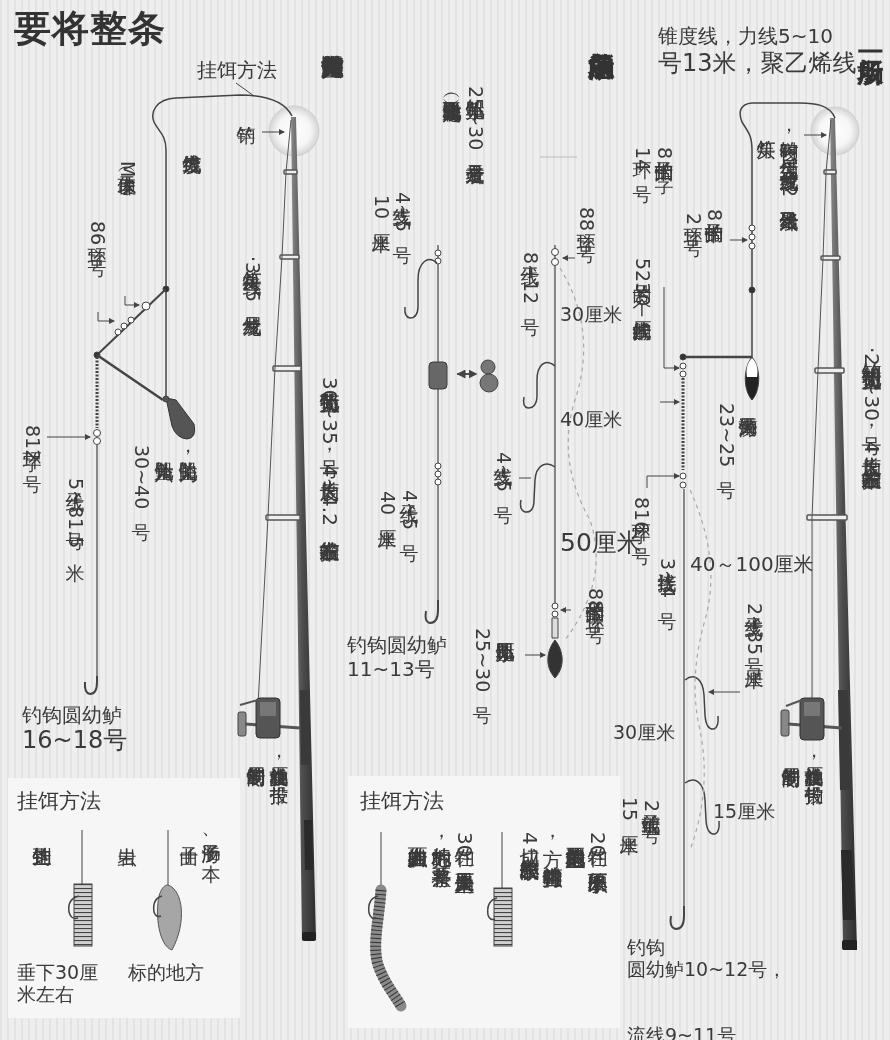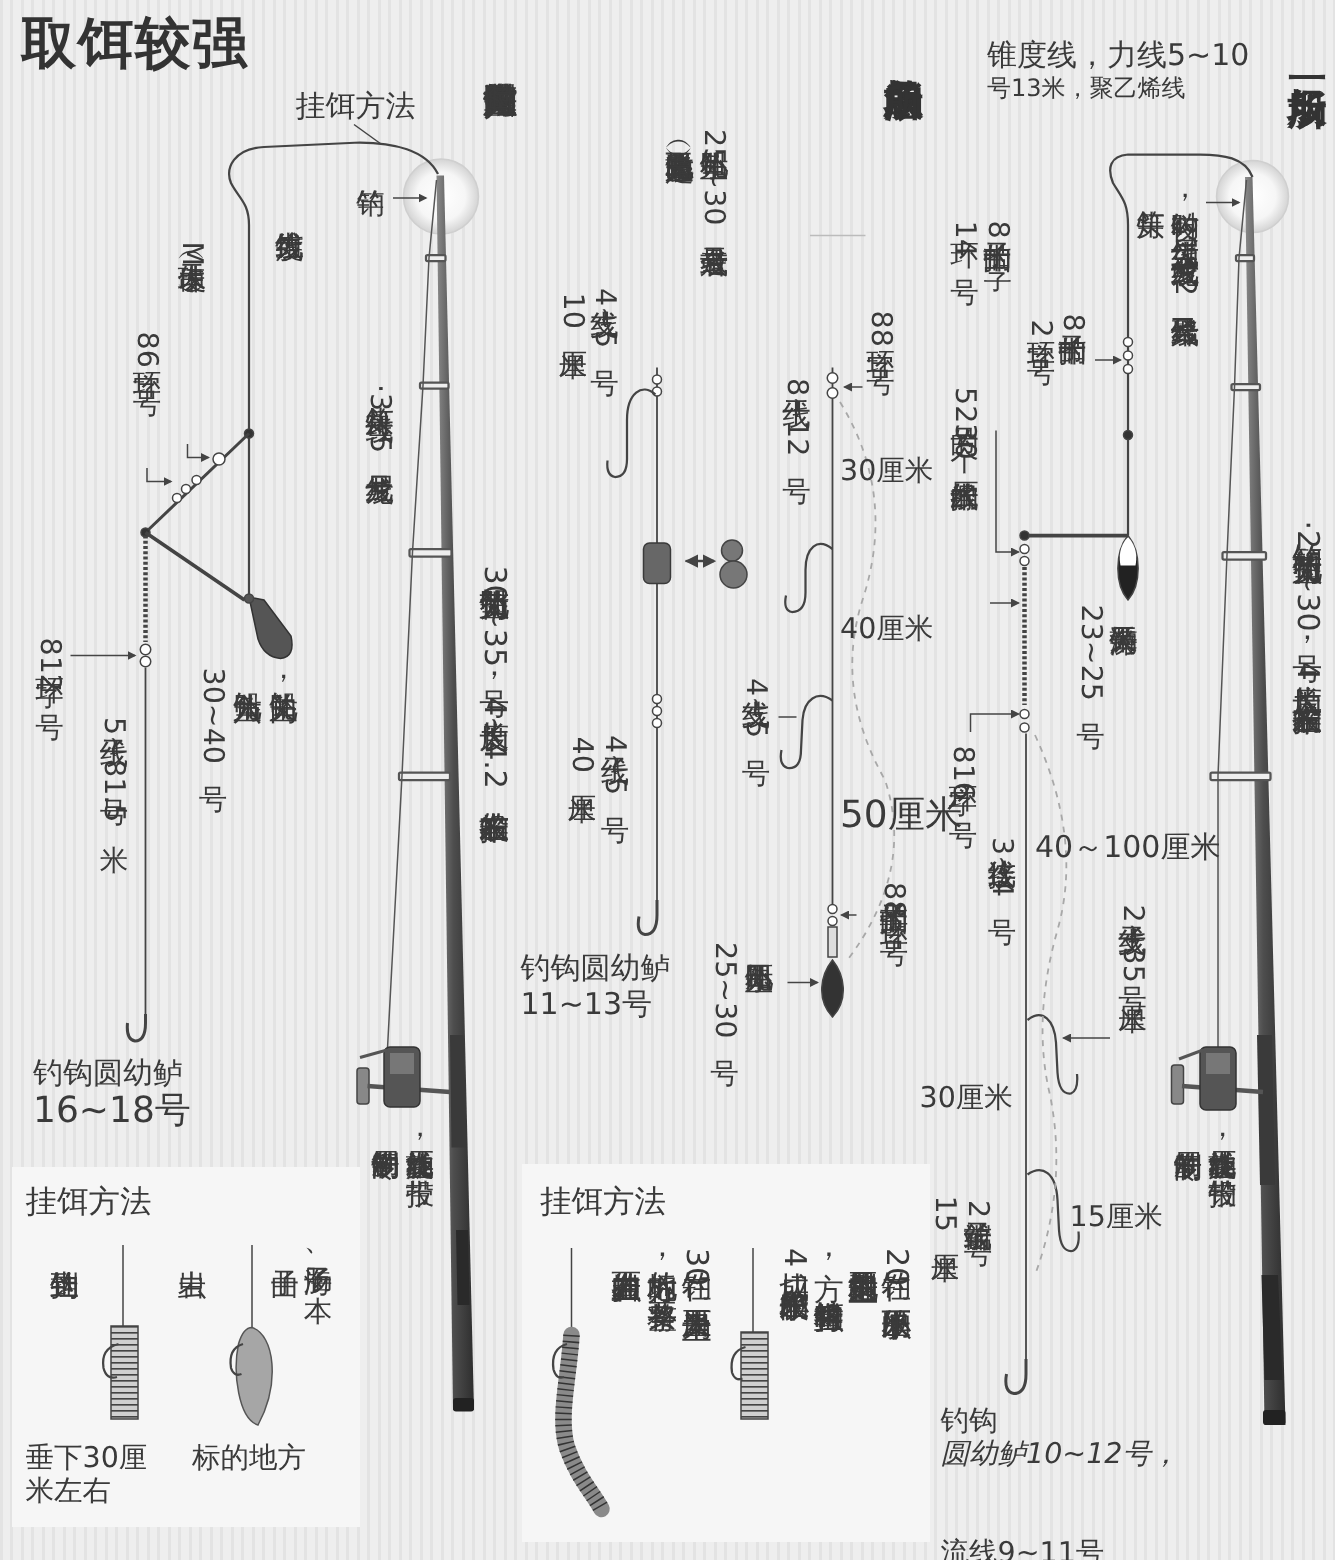--- a/index.html
+++ b/index.html
@@ -188,21 +188,21 @@
       <path d="M381 832 L381 890" stroke-width="1"></path>
       <path d="M381 890 C379 920 372 945 378 965 C385 985 395 995 401 1006" stroke="#8a8a8a" stroke-width="11" stroke-linecap="round"></path>
       <path d="M381 890 C379 920 372 945 378 965 C385 985 395 995 401 1006" stroke="#333" stroke-width="11" stroke-dasharray="1 3"></path>
       <path d="M378 896 Q367 899 369 913 Q371 920 376 918" stroke-width="1.5"></path>
       <path d="M502 832 L502 889" stroke-width="1"></path>
       <rect x="494" y="888" width="18" height="58" fill="url(#coil)" stroke="#444"></rect>
       <path d="M497 898 Q486 901 488 915 Q490 921 495 919" stroke-width="1.5"></path>
     </g>
   </svg>
 
-  <div class="lbl title" style="left:14px;top:10px;">取饵较强</div>
+  <div class="lbl title" style="left:14px;top:10px;">要将整条</div>
 
   <div class="lbl" style="left:197px;top:60px;font-size:20px;">挂饵方法</div>
   <div class="lbl v" style="left:237px;top:111px;">钓竿</div>
   <div class="lbl v" style="left:183px;top:139px;">锥度线力线</div>
   <div class="lbl v" style="left:118px;top:161px;">天使串珠（M）</div>
   <div class="lbl v" style="left:88px;top:221px;">8字环6号</div>
   <div class="lbl v" style="left:243px;top:256px;">竿头灯·母线3~5号尼龙线</div>
   <div class="lbl v" style="left:179px;top:447px;">关门铅坠儿，</div>
   <div class="lbl v" style="left:155px;top:447px;">六角铅坠儿</div>
   <div class="lbl v" style="left:132px;top:445px;">30~40号</div>
@@ -229,21 +229,21 @@
   <div class="lbl v" style="left:521px;top:252px;">干线8~12号</div>
   <div class="lbl" style="left:560px;top:305px;font-size:19px;">30厘米</div>
   <div class="lbl" style="left:560px;top:410px;font-size:19px;">40厘米</div>
   <div class="lbl v" style="left:494px;top:452px;">支线4~5号</div>
   <div class="lbl" style="left:560px;top:530px;font-size:25px;">50厘米</div>
   <div class="lbl v" style="left:586px;top:588px;">带扣子的8字环8号</div>
   <div class="lbl v" style="left:496px;top:628px;">小田原铅坠儿</div>
   <div class="lbl v" style="left:473px;top:628px;">25~30号</div>
 
   <div class="lbl" style="left:658px;top:26px;font-size:20px;">锥度线，力线5~10</div>
-  <div class="lbl" style="left:658px;top:51px;font-size:16px;">号13米，聚乙烯线</div>
+  <div class="lbl" style="left:658px;top:51px;font-size:24px;">号13米，聚乙烯线</div>
   <div class="lbl v head" style="left:858px;top:38px;font-size:26px;">一般场所</div>
   <div class="lbl v" style="left:655px;top:147px;">带扣子的8字</div>
   <div class="lbl v" style="left:633px;top:147px;">环14号</div>
   <div class="lbl v" style="left:705px;top:209px;">带扣子的8</div>
   <div class="lbl v" style="left:684px;top:213px;">字环2号</div>
   <div class="lbl v" style="left:633px;top:258px;">5号的2个30厘米的拧线</div>
   <div class="lbl v" style="left:757px;top:125px;">竿头灯</div>
   <div class="lbl v" style="left:780px;top:126px;">夜钓时，母线为3号尼龙线或1~2号聚乙烯线</div>
   <div class="lbl v" style="left:739px;top:403px;">海藻天平钓</div>
   <div class="lbl v" style="left:717px;top:403px;">23~25号</div>
@@ -252,21 +252,21 @@
   <div class="lbl" style="left:690px;top:554px;font-size:20px;">40～100厘米</div>
   <div class="lbl v" style="left:745px;top:603px;">支子线2~3号5厘米</div>
   <div class="lbl" style="left:613px;top:723px;font-size:19px;">30厘米</div>
   <div class="lbl v" style="left:862px;top:347px;font-size:20px;">钓竿·铅坠儿负荷为25~30号，长度为4米左右的投竿</div>
   <div class="lbl v" style="left:805px;top:752px;">旋压类卷线轴，带投钓</div>
   <div class="lbl v" style="left:782px;top:753px;">专用的制动闸</div>
   <div class="lbl v" style="left:642px;top:800px;">前端子线2号</div>
   <div class="lbl v" style="left:620px;top:797px;">15厘米</div>
   <div class="lbl" style="left:713px;top:802px;font-size:19px;">15厘米</div>
   <div class="lbl" style="left:627px;top:938px;">钓钩</div>
-  <div class="lbl" style="left:627px;top:960px;font-style:italic;">圆幼鲈10~12号，</div>
+  <div class="lbl" style="left:627px;top:960px;">圆幼鲈10~12号，</div>
   <div class="lbl" style="left:627px;top:1026px;">流线9~11号</div>
 
   <div class="lbl" style="left:17px;top:791px;font-size:21px;">挂饵方法</div>
   <div class="lbl v" style="left:33px;top:832px;">挂到钓钩上</div>
   <div class="lbl v" style="left:118px;top:832px;">岩虫</div>
   <div class="lbl v" style="left:202px;top:830px;">海肠子、本</div>
   <div class="lbl v" style="left:180px;top:832px;">曲子</div>
   <div class="lbl" style="left:17px;top:963px;">垂下30厘</div>
   <div class="lbl" style="left:17px;top:985px;">米左右</div>
   <div class="lbl" style="left:128px;top:963px;">标的地方</div>

